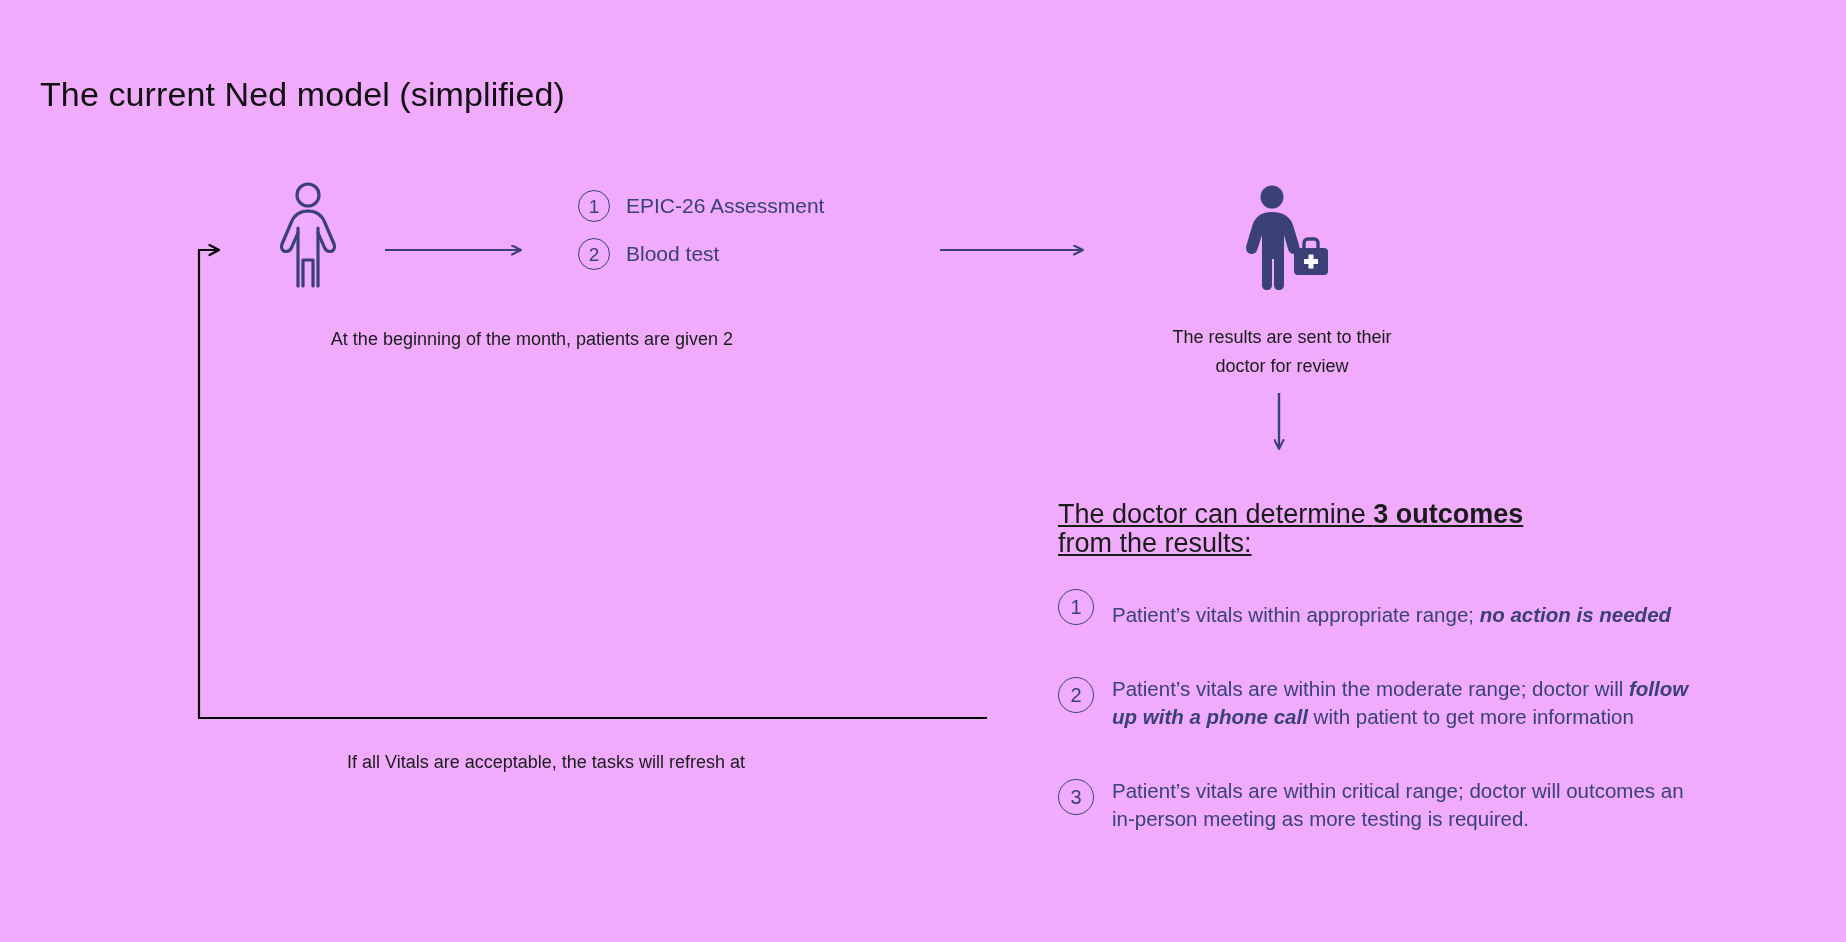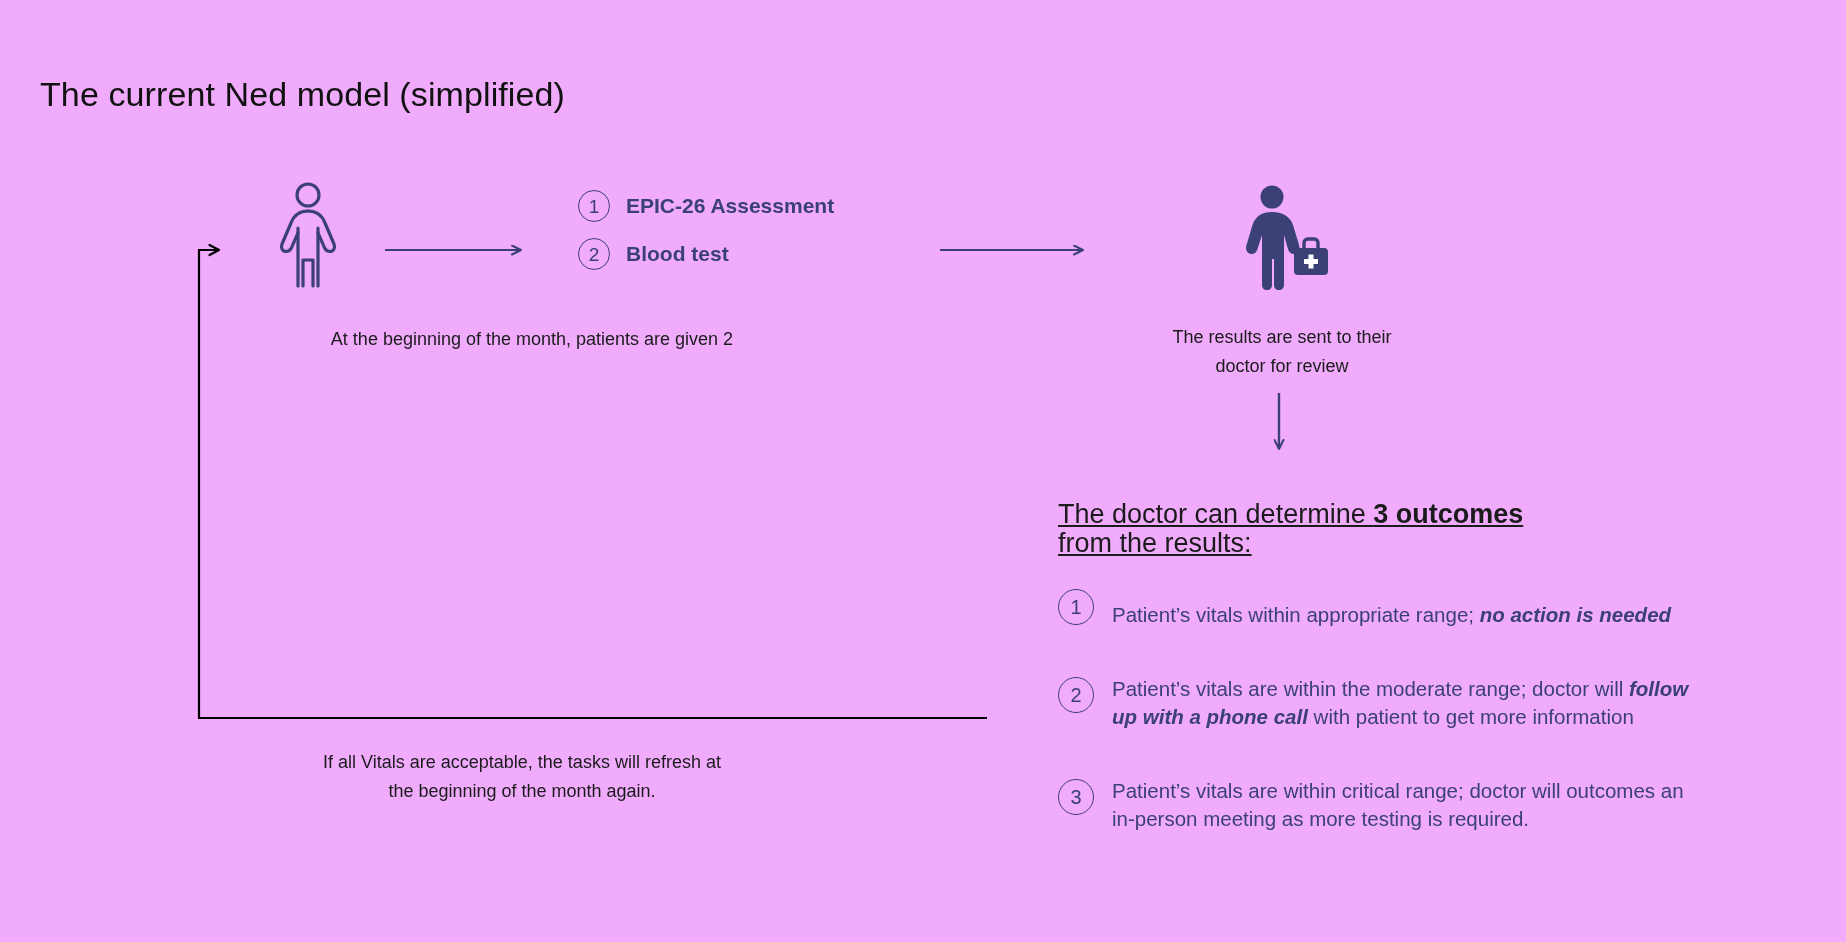--- a/index.html
+++ b/index.html
@@ -81,21 +81,20 @@
     align-items: center;
     justify-content: center;
     font-size: 19px;
     color: #3b4077;
     line-height: 1;
   }
   .task-label {
     font-size: 21px;
     color: #3b4077;
     white-space: nowrap;
-    font-weight: bold;
   }
 
   
   .caption {
     position: absolute;
     text-align: center;
     font-size: 18px;
     line-height: 29px;
     color: #1b1b1b;
   }
@@ -103,21 +102,21 @@
     left: 222px;
     top: 325px;
     width: 620px;
   }
   .caption-doctor {
     left: 1032px;
     top: 323px;
     width: 500px;
   }
   .caption-loop {
-    left: 212px;
+    left: 236px;
     top: 748px;
     width: 620px;
   }
 
   
   .outcomes-heading {
     position: absolute;
     left: 1058px;
     top: 500px;
     width: 520px;
@@ -257,16 +256,15 @@
 
     <div class="outcome-row">
       <span class="num-circle">3</span>
       <span class="outcome-text"><span>Patient’s vitals are within critical range; doctor will outcomes an in-person meeting as more testing is required.</span><i></i><span></span></span>
     </div>
 
   </div>
 
   <div class="caption caption-loop">
     <div>If all Vitals are acceptable, the tasks will refresh at</div>
-    <div>the beginning of the month again.</div>
   </div>
 
 </div>
 
 </body></html>

